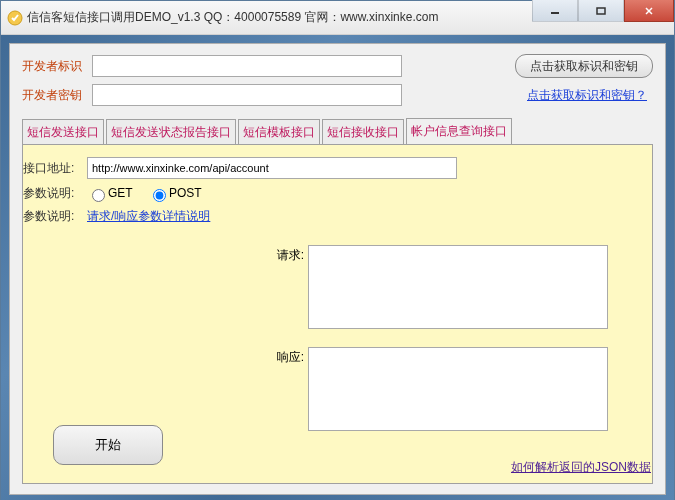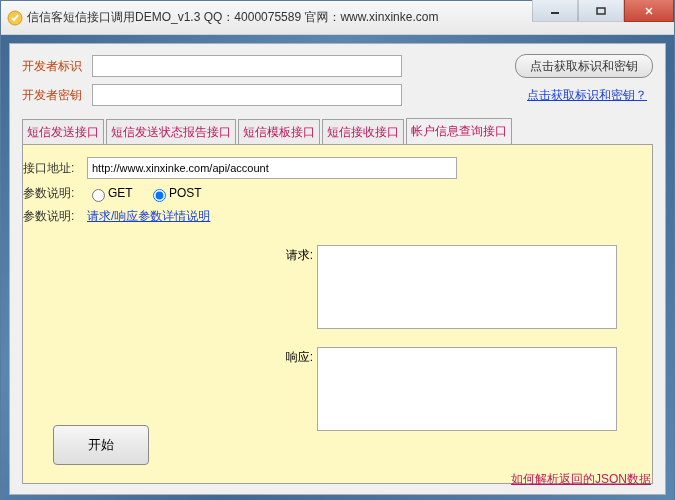--- a/index.html
+++ b/index.html
@@ -140,54 +140,54 @@
     padding: 2px 4px;
     background: #fff;
     font-family: Verdana, sans-serif;
     font-size: 11px;
   }
   .radios label { margin-right: 12px; cursor: pointer; }
   .radios input { vertical-align: middle; margin-right: 3px; }
 
   .reqres {
     position: absolute;
-    left: 250px;
+    left: 241px;
     top: 100px;
     display: flex;
     flex-direction: column;
     gap: 18px;
   }
   .rrrow { display: flex; align-items: flex-start; }
   .rrrow .rl { width: 44px; text-align: right; padding-right: 4px; padding-top: 2px; }
   .ta {
     width: 300px;
     height: 84px;
     border: 1px solid #a9a9a9;
     background: #fff;
     resize: none;
     padding: 2px;
     overflow-y: scroll;
   }
   .startbtn {
     position: absolute;
     left: 30px;
     bottom: 18px;
-    width: 96px;
+    width: 110px;
     height: 40px;
     border: 1px solid #8a8a8a;
-    border-radius: 4px;
+    border-radius: 10px;
     background: linear-gradient(#f6f6f6,#dedede);
     cursor: pointer;
     font-size: 13px;
   }
   .bottomlink {
     position: absolute;
     right: 14px;
-    bottom: 6px;
-    color: #be185d;
+    bottom: 18px;
+    color: #4c1d95;
     text-decoration: underline;
     cursor: pointer;
   }
 </style>
 </head>
 <body>
 
 <div class="window">
   <div class="titlebar">
     <span class="title-icon">

